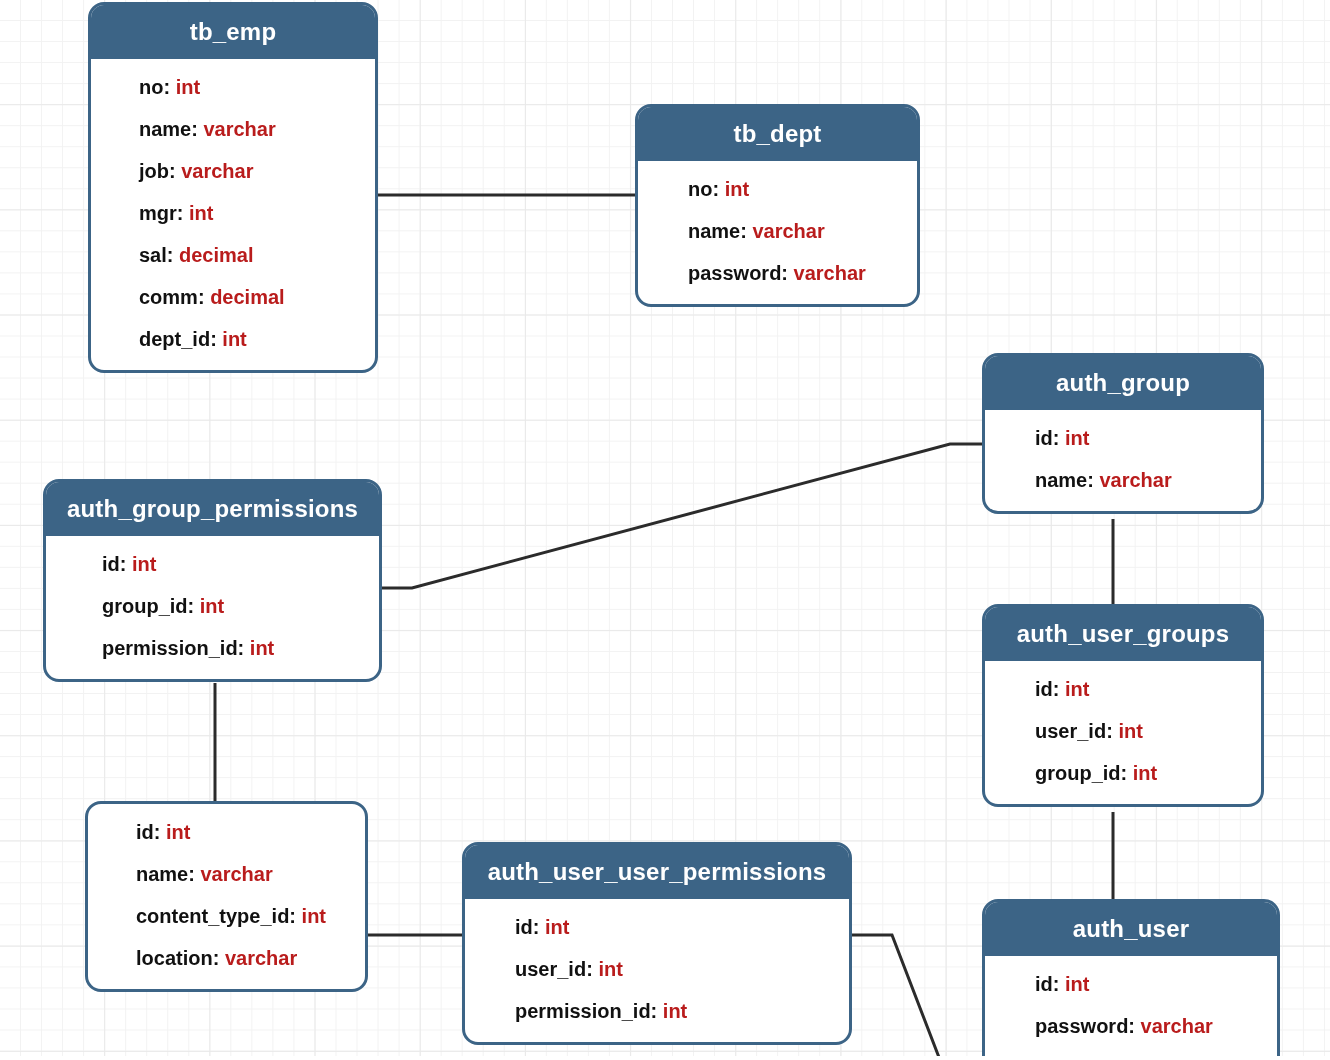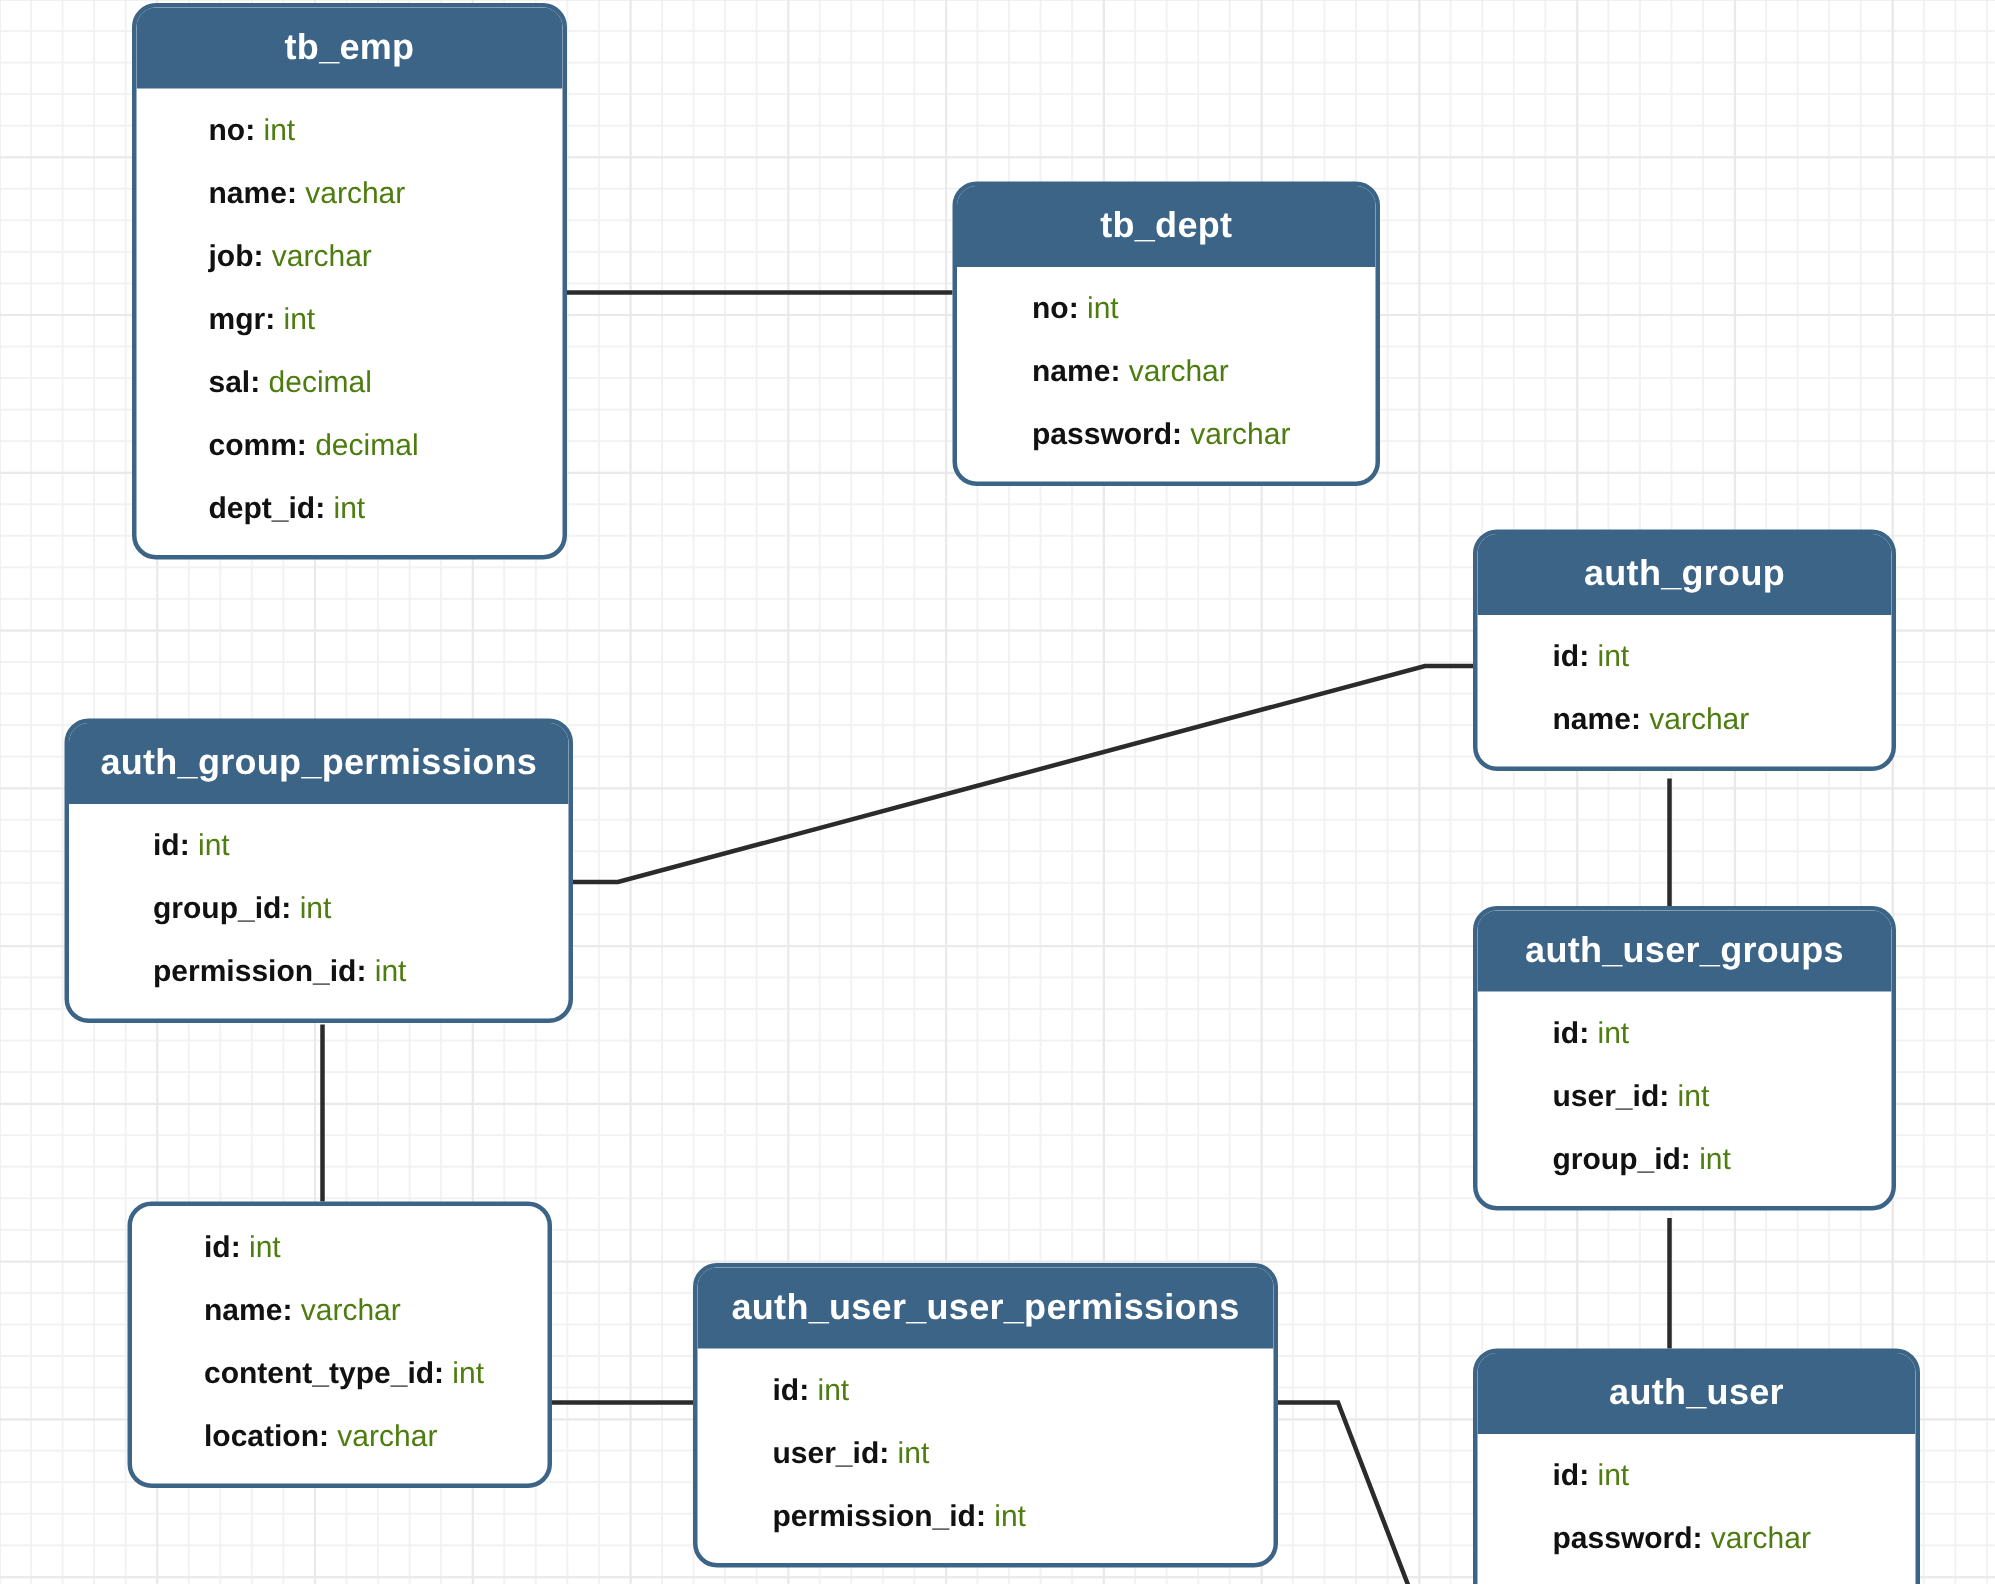--- a/index.html
+++ b/index.html
@@ -68,26 +68,26 @@
   }
   .field-name {
     color: #111111;
     font-weight: bold;
   }
   .field-colon {
     color: #111111;
     font-weight: bold;
   }
   .field-type {
-    color: #4d7c0f;
-    font-weight: normal;
+    color: #b91c1c;
+    font-weight: bold;
   }
   
   #ent-tb_emp                      { left: 88px;  top: 2px;    width: 290px; }
-  #ent-tb_dept                     { left: 635px; top: 104px;  width: 285px; margin-top: 17px; }
+  #ent-tb_dept                     { left: 635px; top: 104px;  width: 285px; }
   #ent-auth_group                  { left: 982px; top: 353px;  width: 282px; }
   #ent-auth_group_permissions      { left: 43px;  top: 479px;  width: 339px; }
   #ent-auth_user_groups            { left: 982px; top: 604px;  width: 282px; }
   #ent-auth_permission             { left: 85px;  top: 801px;  width: 283px; }
   #ent-auth_user_user_permissions  { left: 462px; top: 842px;  width: 390px; }
   #ent-auth_user                   { left: 982px; top: 899px;  width: 298px; }
   
   #ent-auth_group_permissions .field-row { padding-left: 56px; }
   #ent-auth_group .field-row { padding-left: 50px; }
   #ent-auth_user_groups .field-row { padding-left: 50px; }

